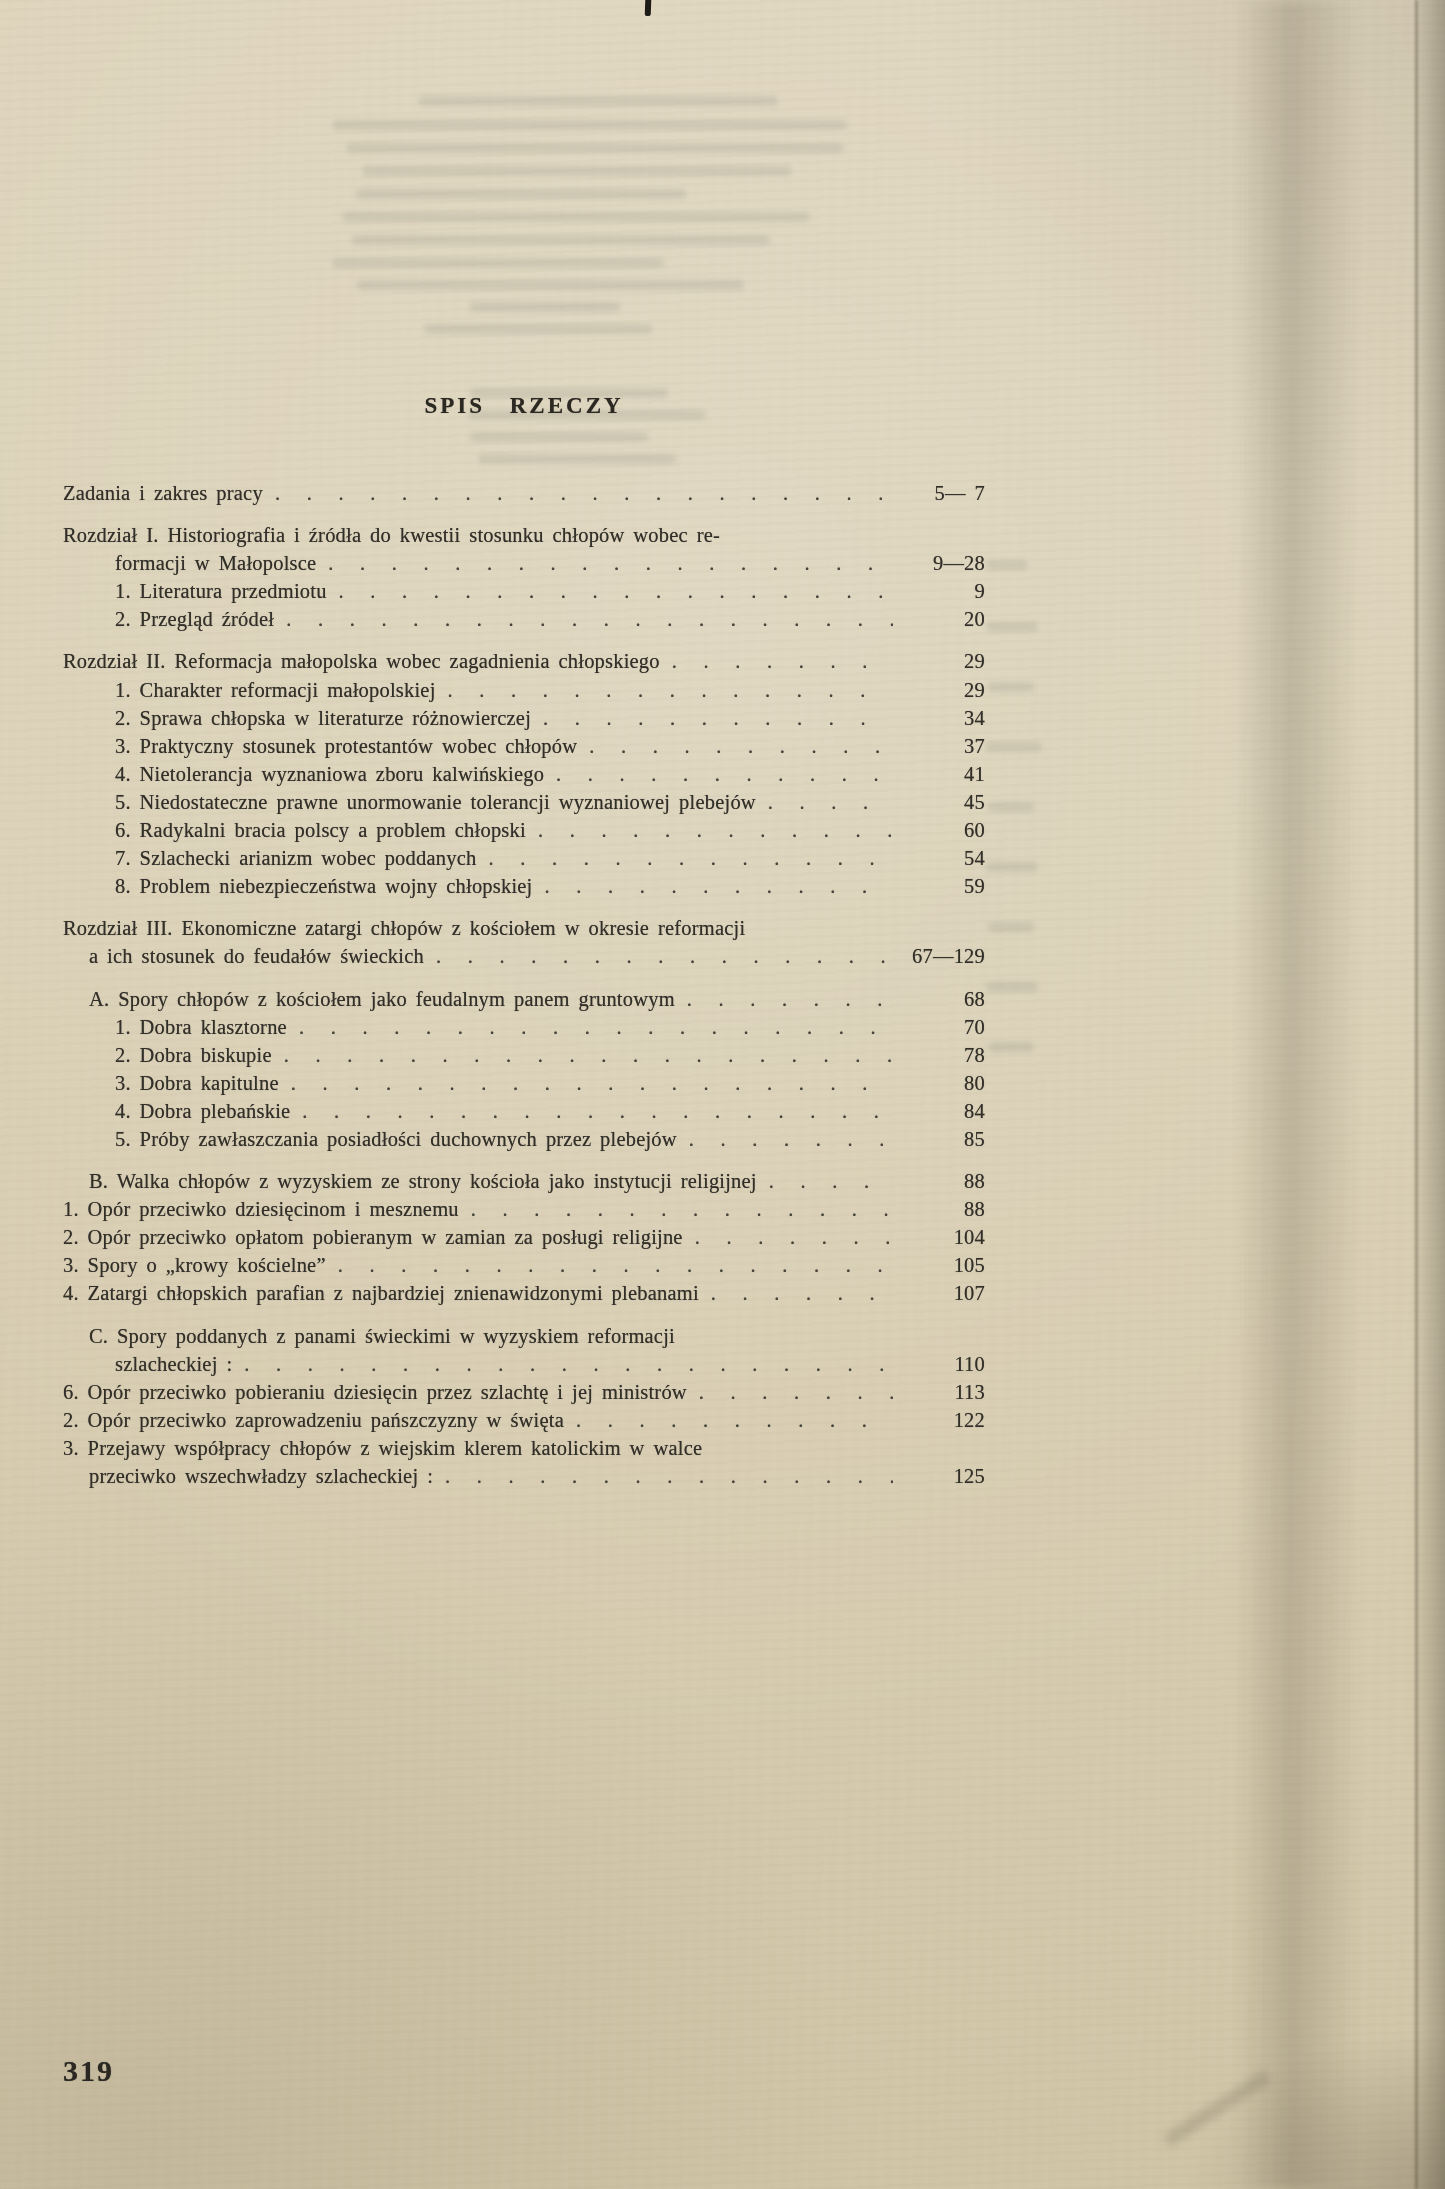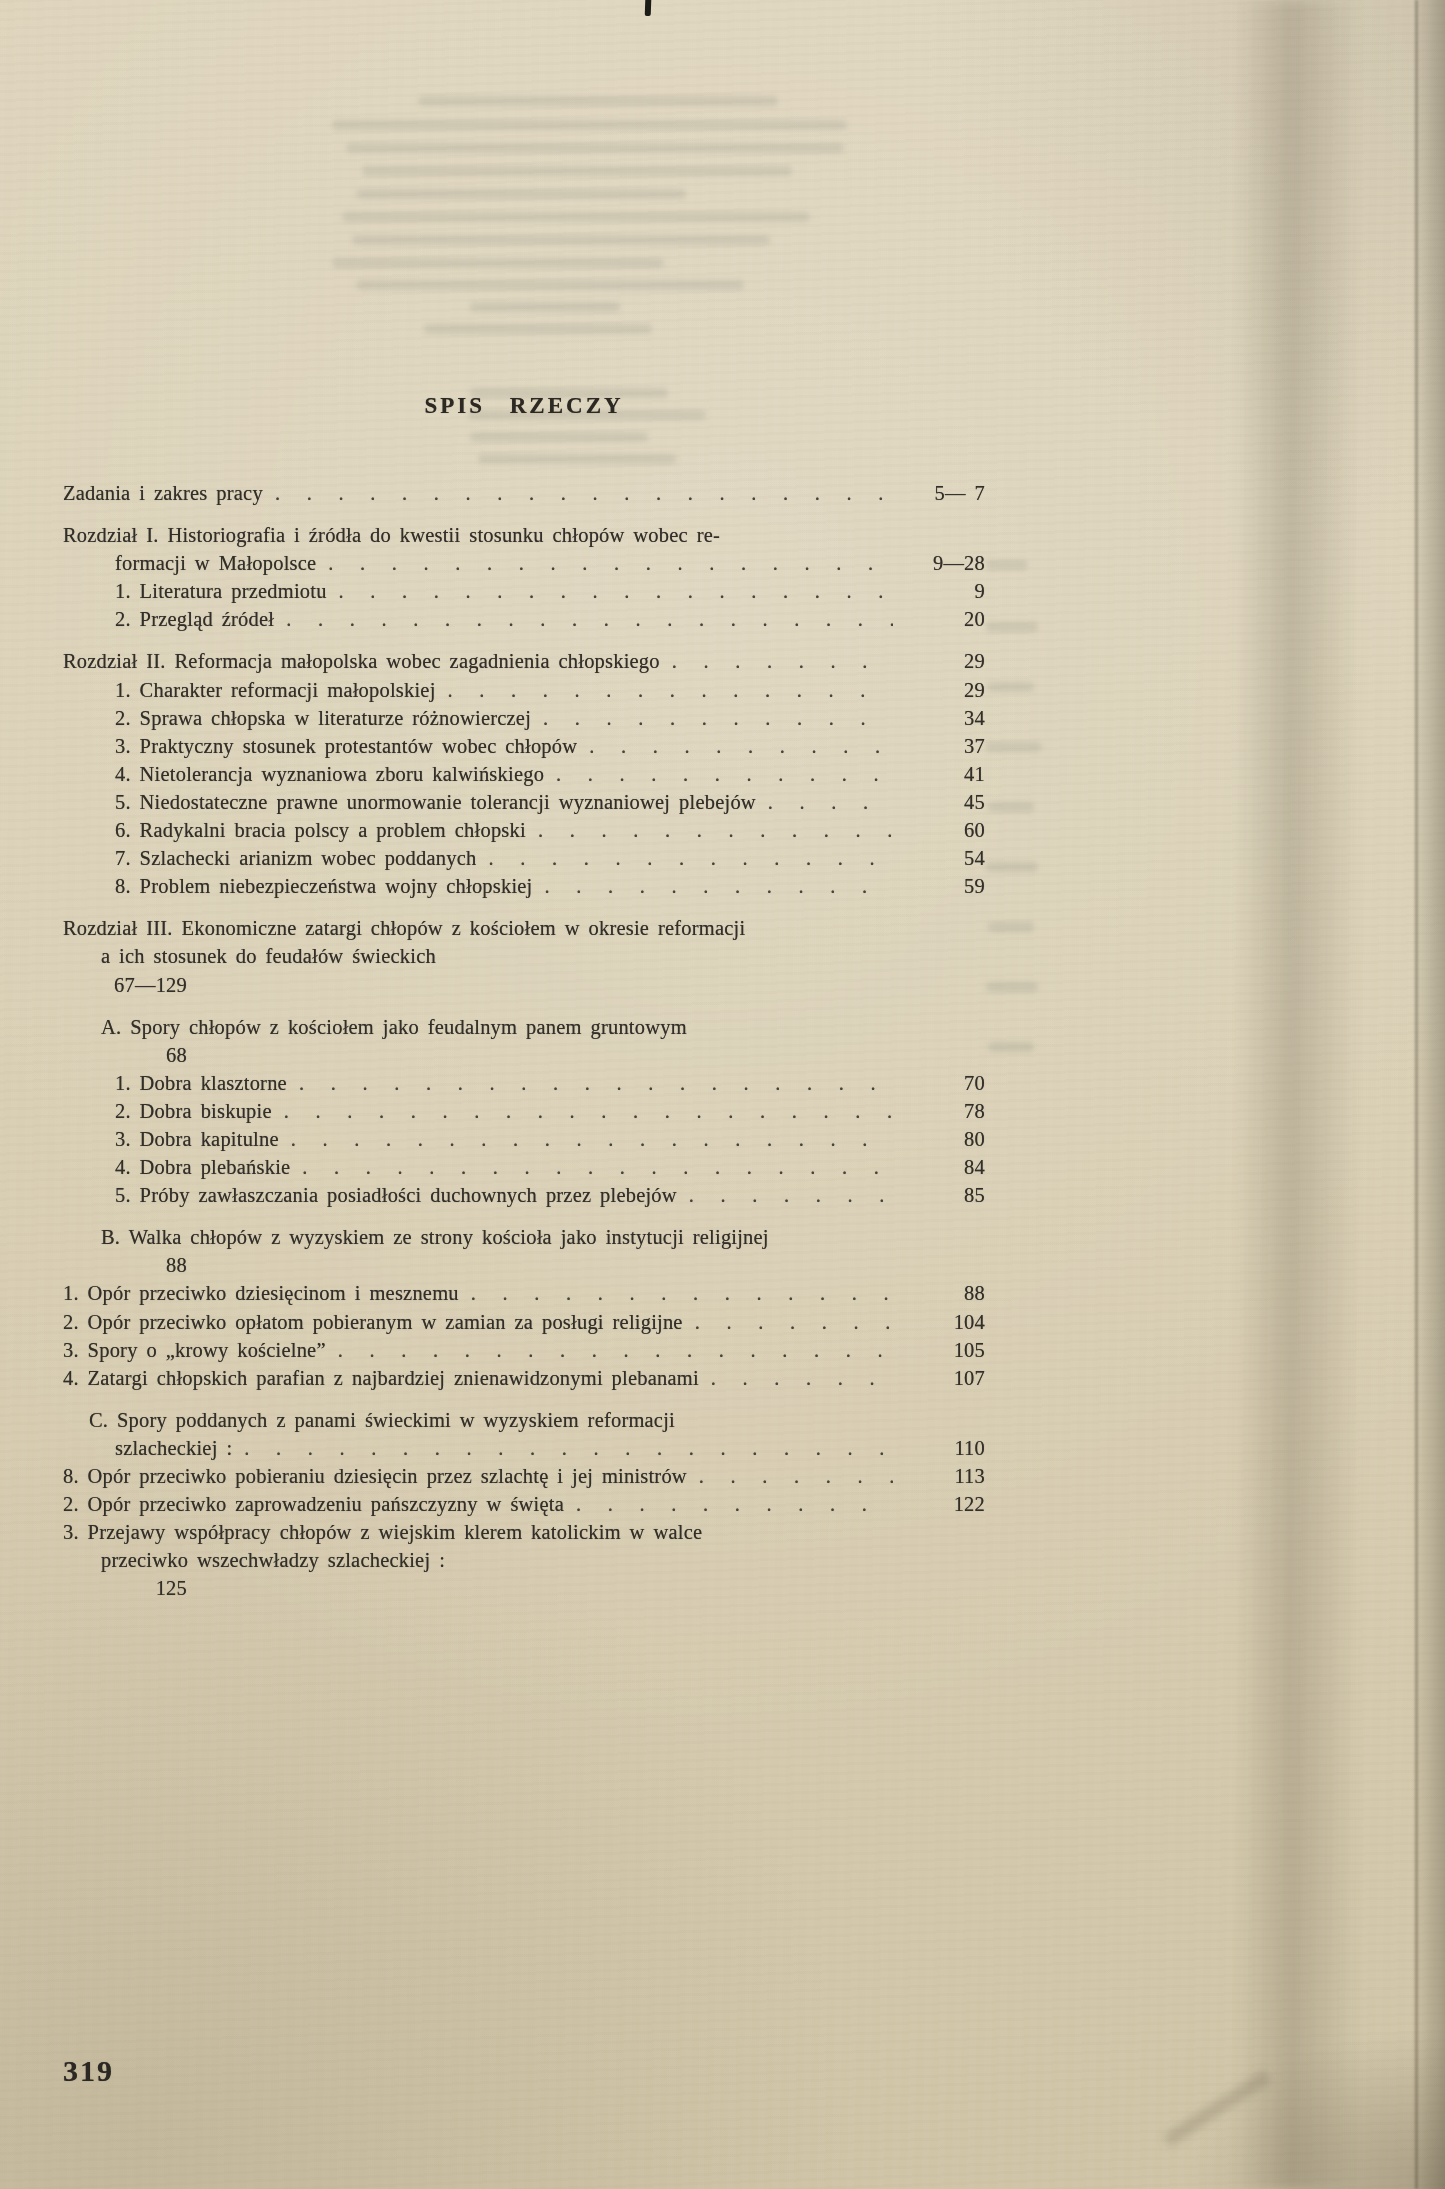--- a/index.html
+++ b/index.html
@@ -64,21 +64,21 @@
   .title{
     margin:347px 0 0 0;text-align:center;font-size:23px;font-weight:bold;
     letter-spacing:3px;word-spacing:16px;color:#2c2923;
   }
   .entries{margin-top:60px;}
   .entry{margin:0;}
   .entry.gap{margin-top:14px;}
   .line{display:flex;align-items:baseline;line-height:28.1px;}
   .line .txt{white-space:nowrap;}
   .ind0{padding-left:0;}
-  .ind1{padding-left:26px;flex-direction:column;}
+  .ind1{padding-left:26px;}
   .ind2{padding-left:52px;align-items:flex-end;}
   .leader{
     flex:1 1 0;min-width:0;overflow:hidden;white-space:nowrap;
     margin:0 6px 0 12px;color:#46433a;
   }
   .leader::after{
     content:". . . . . . . . . . . . . . . . . . . . . . . . . . . . . . . . . . . . . . . .";
     letter-spacing:9px;
   }
   .pg{flex:none;min-width:86px;text-align:right;white-space:nowrap;}
@@ -310,21 +310,21 @@
             <span class="txt">C. Spory poddanych z panami świeckimi w wyzyskiem reformacji</span>
           </div>
           <div class="line ind2">
             <span class="txt">szlacheckiej :</span>
             <span class="leader"></span>
             <span class="pg">110</span>
           </div>
         </div>
         <div class="entry">
           <div class="line ind0">
-            <span class="txt">8. Opór przeciwko pobieraniu dziesięcin przez szlachtę i jej ministrów</span>
+            <span class="txt">6. Opór przeciwko pobieraniu dziesięcin przez szlachtę i jej ministrów</span>
             <span class="leader"></span>
             <span class="pg">113</span>
           </div>
         </div>
         <div class="entry">
           <div class="line ind0">
             <span class="txt">2. Opór przeciwko zaprowadzeniu pańszczyzny w święta</span>
             <span class="leader"></span>
             <span class="pg">122</span>
           </div>

